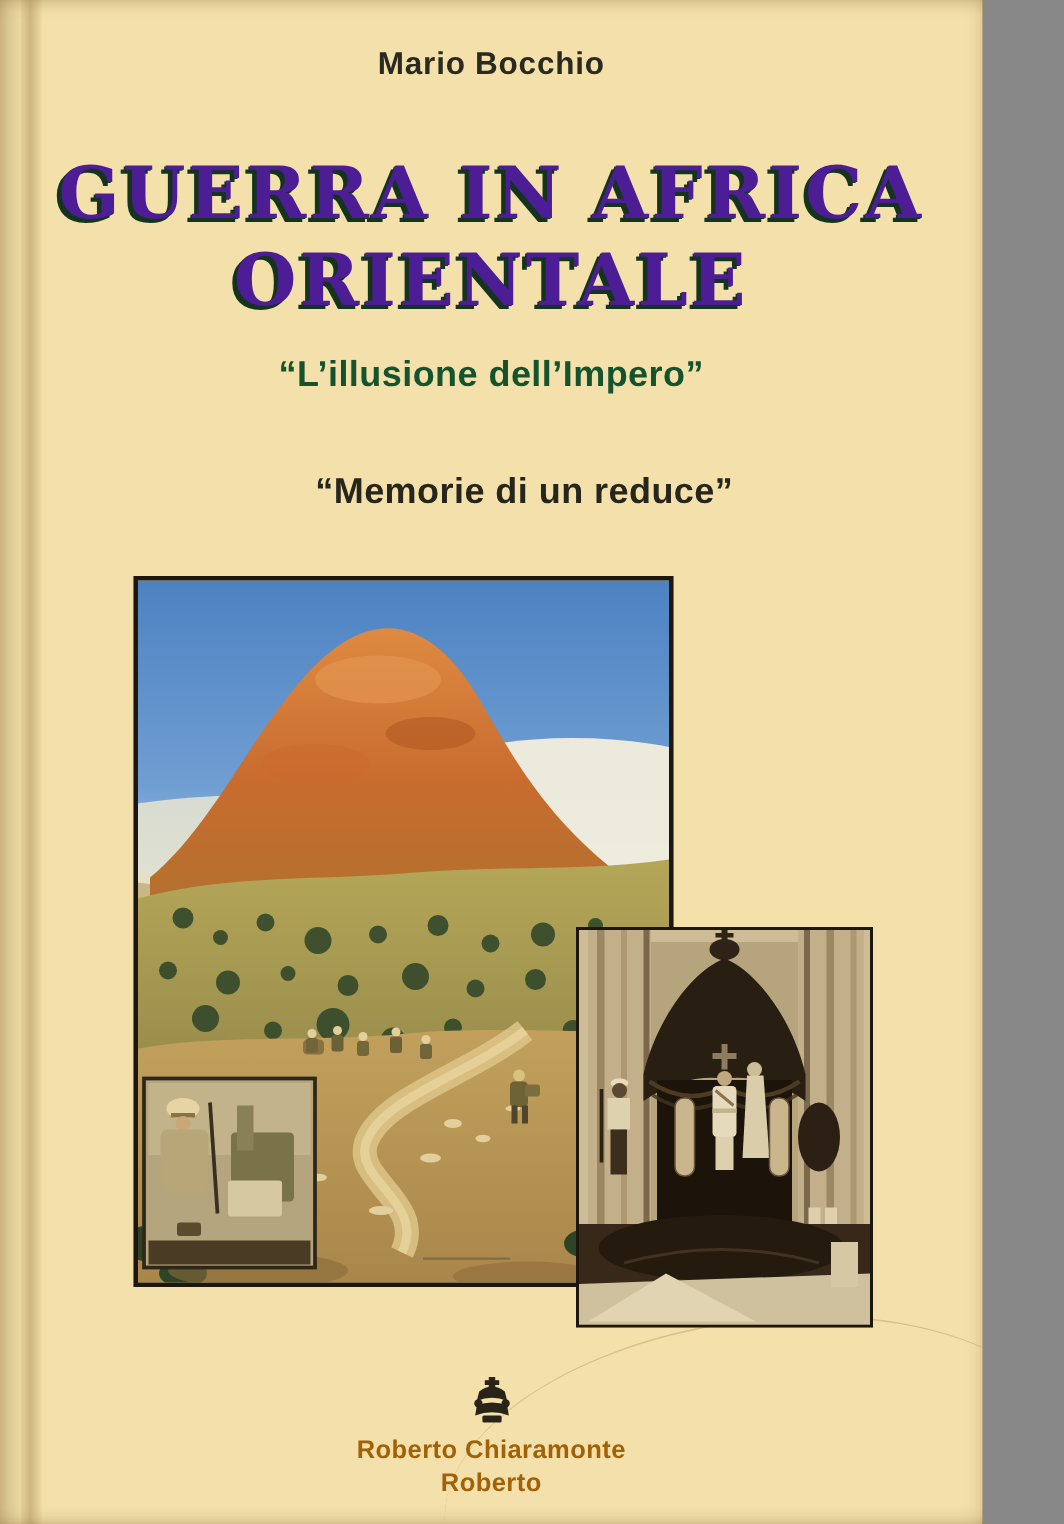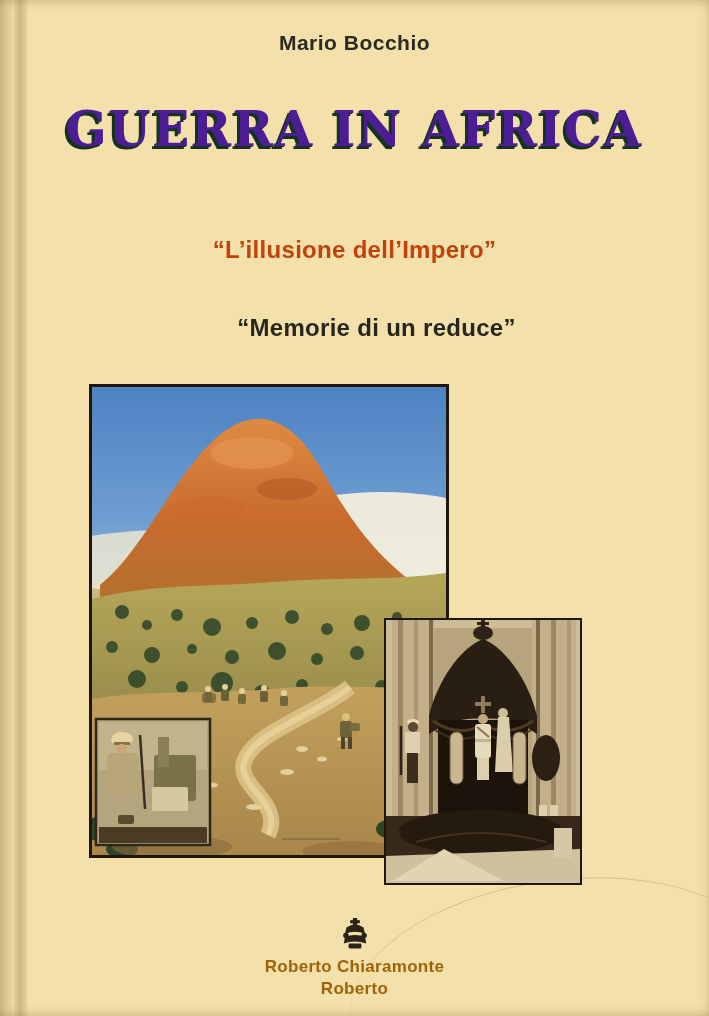--- a/index.html
+++ b/index.html
@@ -1,17 +1,17 @@
 <!DOCTYPE html>
 <html><head>
 <meta charset="utf-8">
 <style>
   html,body{margin:0;padding:0;background:#888;}
   .cover{
-    position:relative;width:709px;height:1016px;overflow:hidden;
+    position:relative;width:655px;height:1016px;overflow:hidden;
     background:#f3e0ab;
     font-family:"Liberation Sans","DejaVu Sans",sans-serif;
     box-shadow:inset 14px 0 18px -10px rgba(120,90,40,.45),
                inset -8px 0 14px -10px rgba(120,90,40,.30),
                inset 0 8px 12px -9px rgba(120,90,40,.35),
                inset 0 -8px 12px -9px rgba(120,90,40,.35);
   }
   .hinge{
     position:absolute;left:14px;top:0;width:14px;height:100%;
     background:linear-gradient(90deg,rgba(150,118,60,.10),rgba(150,118,60,.38) 45%,rgba(150,118,60,.05));
@@ -26,21 +26,21 @@
   }
   .title{
     position:absolute;top:100px;left:0;right:0;margin:0;text-align:center;
     font-family:"DejaVu Serif","Liberation Serif",serif;
     font-size:48px;line-height:58px;font-weight:bold;letter-spacing:2px;
     color:#4c1d95;
     text-shadow:-3px 3px 0 #14341d, -1px 1px 0 #14341d;
   }
   .subtitle{
     position:absolute;top:234px;left:0;right:0;text-align:center;
-    font-size:24px;line-height:31px;font-weight:bold;letter-spacing:.3px;color:#c2410c;
+    font-size:24px;line-height:31px;font-weight:bold;letter-spacing:.3px;color:#14532d;
   }
   .memorie{
     position:absolute;top:314px;left:0;right:0;text-align:center;
     font-size:24px;font-weight:bold;letter-spacing:.3px;color:#26261c;padding-left:44px;
   }
   figure{margin:0;padding:0;}
   .photo{position:absolute;background:#c8b888;}
   .photo svg{display:block;width:100%;height:100%;}
   .photo.landscape{
     left:89px;top:384px;width:354px;height:468px;
@@ -61,21 +61,21 @@
 </style>
 </head>
 <body>
 
 <div class="cover">
   <div class="hinge"></div>
   <div class="scratch"></div>
 
   <div class="author">Mario Bocchio</div>
 
-  <h1 class="title"><span>GUERRA IN AFRICA</span><br></h1>
+  <h1 class="title"><span>GUERRA IN AFRICA</span><br><span>ORIENTALE</span></h1>
 
   <div class="subtitle">
     <div>“L’illusione dell’Impero”</div>
   </div>
 
   <div class="memorie">“Memorie di un reduce”</div>
 
   <figure class="photo landscape">
     <svg viewBox="0 0 354 468" preserveAspectRatio="none">
       <defs>

